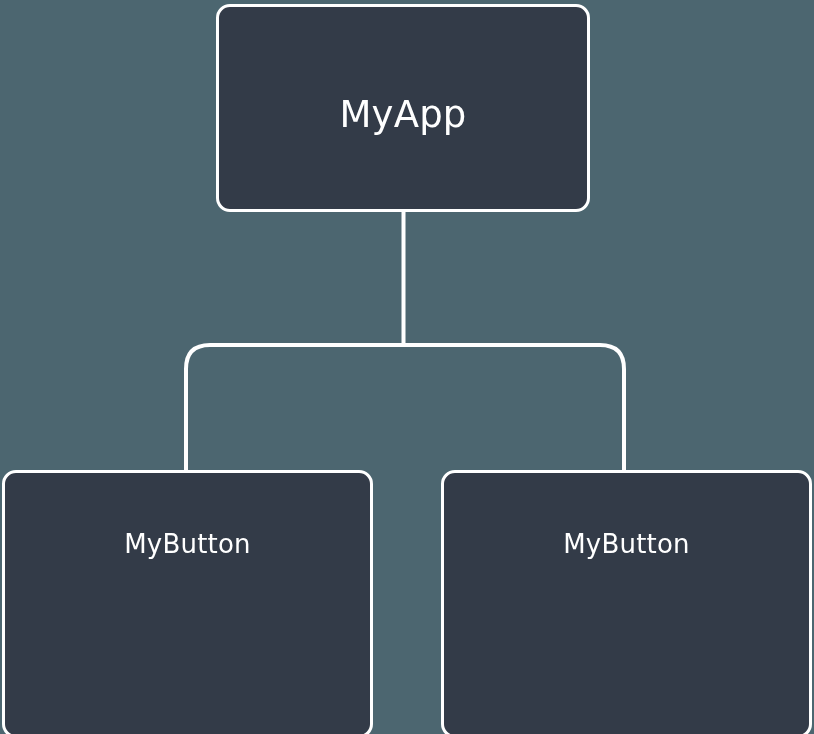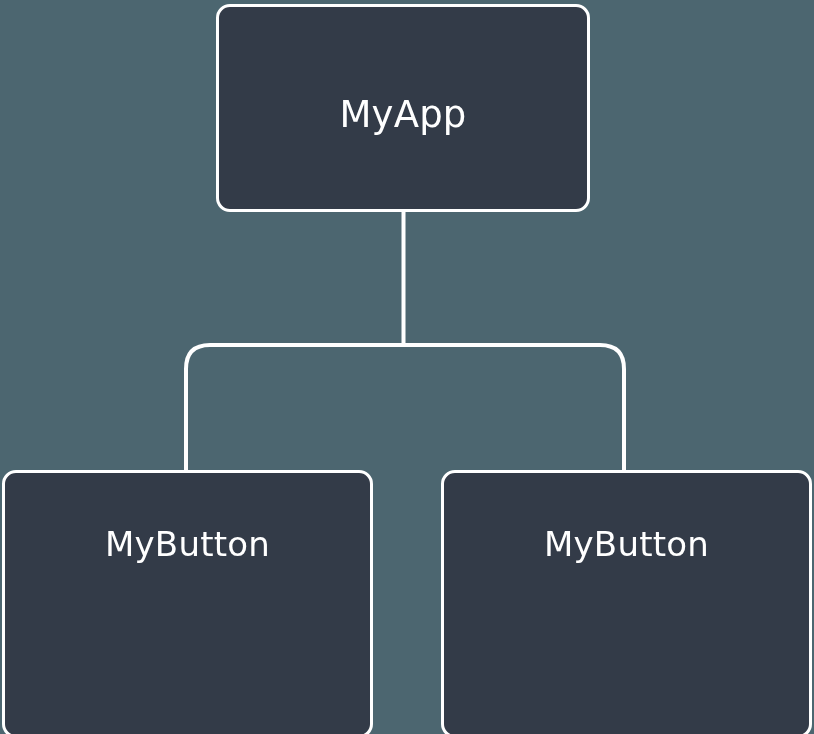--- a/index.html
+++ b/index.html
@@ -79,21 +79,21 @@
   }
 
   #node-myapp .node-title {
     top: 86px;
     font-size: 37px;
     line-height: 44px;
   }
 
   .child-card .node-title {
     top: 51px;
-    font-size: 34px;
+    font-size: 26px;
     line-height: 40px;
   }
 </style>
 </head>
 <body>
 
 <div id="diagram-root">
 
   <svg id="connector-layer" viewBox="0 0 814 734" width="814" height="734" fill="none" xmlns="http://www.w3.org/2000/svg" aria-hidden="true">
     <path d="M 403.5 211 L 403.5 345" stroke="#ffffff" stroke-width="4" stroke-linecap="butt"></path>

